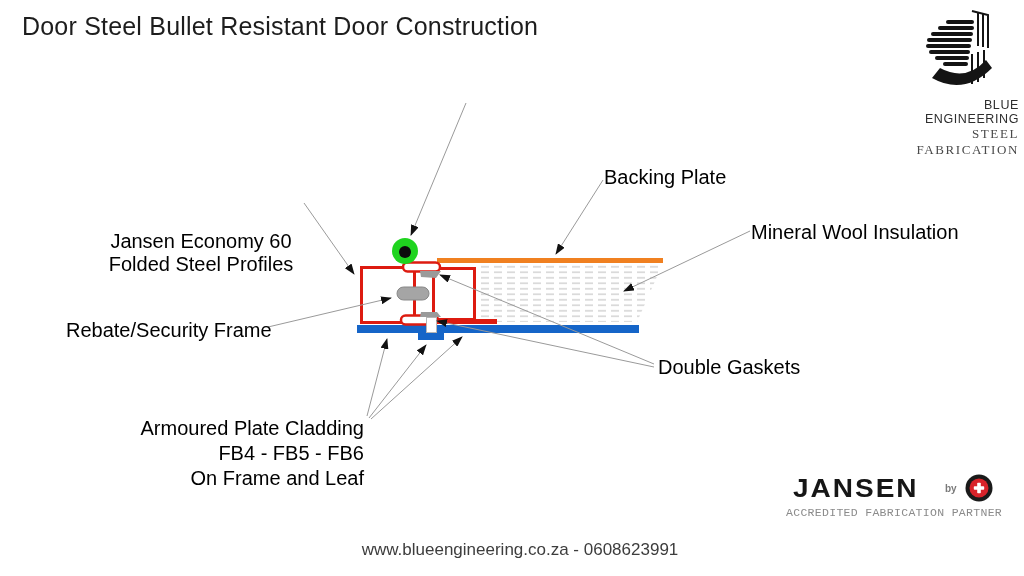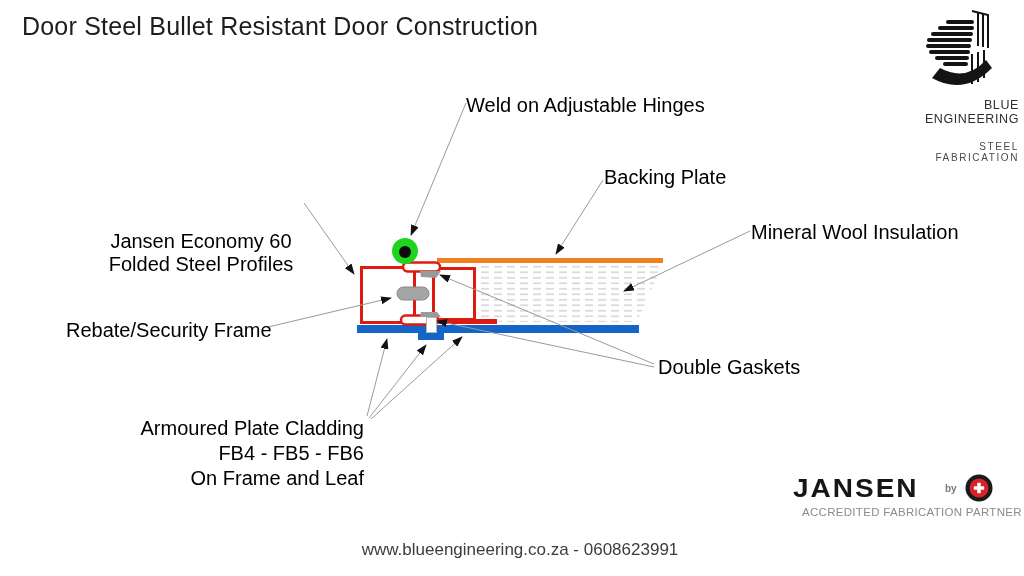--- a/index.html
+++ b/index.html
@@ -9,40 +9,40 @@
   }
   .abs{position:absolute;}
   #title{
     left:22px;top:12px;font-size:25px;color:#1d1d1d;font-weight:400;
     letter-spacing:0.2px;
   }
   
   #brand-block{left:893px;top:8px;width:126px;text-align:right;}
   #brand-icon{display:block;margin:0 auto;}
   #brand-name{font-size:12.5px;letter-spacing:0.6px;color:#2e2e2e;font-weight:500;margin-top:2px;}
-  #brand-tagline{font-size:10px;letter-spacing:1.6px;color:#4a4a4a;margin-top:15px;}
+  #brand-tagline{font-size:13px;letter-spacing:1.6px;color:#4a4a4a;margin-top:0;font-family:Liberation Serif, serif;}
   
   .dlabel{font-size:20px;color:#000;line-height:23px;white-space:nowrap;}
   #label-hinges{left:466px;top:94px;}
   #label-backing{left:604px;top:166px;}
   #label-mineral{left:751px;top:221px;}
   #label-profiles{left:95px;top:190px;width:212px;text-align:center;white-space:normal;margin-top:40px;}
   #label-rebate{left:66px;top:319px;}
   #label-gaskets{left:658px;top:356px;}
   #label-cladding{left:110px;top:416px;width:254px;text-align:right;line-height:25px;white-space:normal;}
   
   #partner-block{left:786px;top:472px;width:200px;}
   #partner-brand{
     position:absolute;left:7px;top:1px;font-size:28px;font-weight:800;color:#161616;
     letter-spacing:2px;transform:scaleY(0.92);
   }
   #partner-by{position:absolute;left:159px;top:11px;font-size:10px;font-weight:700;color:#7a7a7a;}
   #partner-badge{position:absolute;left:179px;top:2px;}
   #partner-tagline{
-    position:absolute;left:16px;top:34px;font-size:11.5px;letter-spacing:0.3px;color:#8b8b8b;white-space:nowrap;
+    position:absolute;left:0px;top:34px;font-size:11.5px;letter-spacing:0.3px;color:#8b8b8b;white-space:nowrap;font-family:Liberation Mono, monospace;
   }
   
   #footer{
     left:8px;top:540px;width:1024px;text-align:center;
     font-family:Liberation Sans, sans-serif;font-size:17px;color:#3d3d3d;
   }
   svg{display:block;}
 </style>
 </head>
 <body>
@@ -120,21 +120,20 @@
       <path d="M304,203 L354,274" marker-end="url(#arr)"></path>
       <path d="M268,327 L391,298" marker-end="url(#arr)"></path>
       <path d="M654,364 L440,275" marker-end="url(#arr)"></path>
       <path d="M654,367 L437,321" marker-end="url(#arr)"></path>
       <path d="M367,416 L387,339" marker-end="url(#arr)"></path>
       <path d="M369,418 L426,345" marker-end="url(#arr)"></path>
       <path d="M371,419 L462,337" marker-end="url(#arr)"></path>
     </g>
   </svg>
 
-  <div id="label-hinges" class="abs dlabel">Weld on Adjustable Hinges</div>
   <div id="label-backing" class="abs dlabel">Backing Plate</div>
   <div id="label-mineral" class="abs dlabel">Mineral Wool Insulation</div>
   <div id="label-profiles" class="abs dlabel">
     <div>Jansen Economy 60</div>
     <div>Folded Steel Profiles</div>
   </div>
   <div id="label-rebate" class="abs dlabel">Rebate/Security Frame</div>
   <div id="label-gaskets" class="abs dlabel">Double Gaskets</div>
   <div id="label-cladding" class="abs dlabel">
     <div>Armoured Plate Cladding</div>

